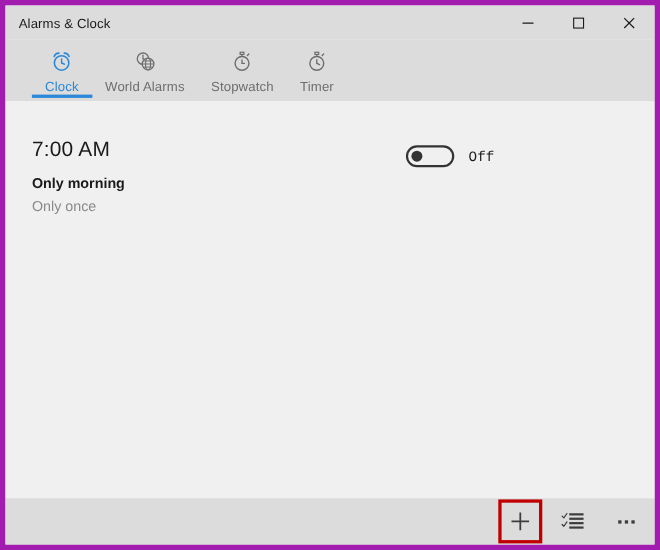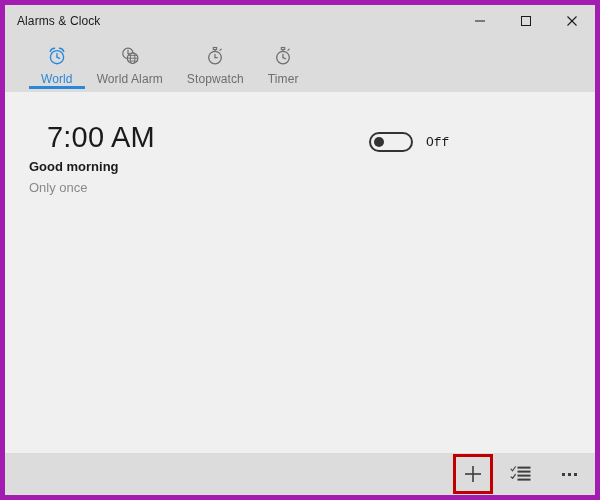--- a/index.html
+++ b/index.html
@@ -121,26 +121,25 @@
     height: 86px;
     display: flex;
     align-items: flex-start;
   }
   .alarm-info {
     padding-left: 24px;
     display: flex;
     flex-direction: column;
   }
   .alarm-time {
-    font-size: 29px;
+    font-size: 19px;
     font-weight: 300;
     color: #1a1a1a;
     line-height: 34px;
     letter-spacing: 0.2px;
-    margin-left: 18px;
   }
   .alarm-name {
     font-size: 13px;
     font-weight: bold;
     color: #1a1a1a;
     line-height: 20px;
     margin-top: 3px;
   }
   .alarm-repeat {
     font-size: 13px;
@@ -252,38 +251,38 @@
     <div class="tab active">
       <div class="tab-icon">
         <svg width="22" height="22" viewBox="0 0 22 22">
           <circle cx="11" cy="12.2" r="6.6" fill="none" stroke="#2b88d8" stroke-width="1.4"></circle>
           <path d="M4.2 6.4 A4.6 4.6 0 0 1 8.6 3.3" fill="none" stroke="#2b88d8" stroke-width="1.4" stroke-linecap="round"></path>
           <path d="M17.8 6.4 A4.6 4.6 0 0 0 13.4 3.3" fill="none" stroke="#2b88d8" stroke-width="1.4" stroke-linecap="round"></path>
           <line x1="11" y1="12.2" x2="11" y2="8.6" stroke="#2b88d8" stroke-width="1.3" stroke-linecap="round"></line>
           <line x1="11" y1="12.2" x2="13.6" y2="13.4" stroke="#2b88d8" stroke-width="1.3" stroke-linecap="round"></line>
         </svg>
       </div>
-      <div class="tab-label">World</div>
+      <div class="tab-label">Clock</div>
       <div class="tab-underline"></div>
     </div>
 
     <div class="tab">
       <div class="tab-icon">
         <svg width="22" height="22" viewBox="0 0 22 22">
           <circle cx="9" cy="8.4" r="5.2" fill="none" stroke="#6e6e6e" stroke-width="1.2"></circle>
           <line x1="9" y1="8.4" x2="9" y2="5.2" stroke="#6e6e6e" stroke-width="1.1" stroke-linecap="round"></line>
           <line x1="9" y1="8.4" x2="11.2" y2="9.4" stroke="#6e6e6e" stroke-width="1.1" stroke-linecap="round"></line>
           <circle cx="13.6" cy="13.2" r="5.3" fill="#dcdcdc" stroke="#6e6e6e" stroke-width="1.2"></circle>
           <ellipse cx="13.6" cy="13.2" rx="2.3" ry="5.3" fill="none" stroke="#6e6e6e" stroke-width="1"></ellipse>
           <line x1="8.3" y1="13.2" x2="18.9" y2="13.2" stroke="#6e6e6e" stroke-width="1"></line>
           <line x1="9.2" y1="10.4" x2="18" y2="10.4" stroke="#6e6e6e" stroke-width="0.9"></line>
           <line x1="9.2" y1="16" x2="18" y2="16" stroke="#6e6e6e" stroke-width="0.9"></line>
         </svg>
       </div>
-      <div class="tab-label">World Alarm</div>
+      <div class="tab-label">World Alarms</div>
 
     </div>
 
     <div class="tab">
       <div class="tab-icon">
         <svg width="22" height="22" viewBox="0 0 22 22">
           <circle cx="11" cy="12.6" r="6.3" fill="none" stroke="#6e6e6e" stroke-width="1.3"></circle>
           <rect x="9.3" y="2.5" width="3.4" height="2" fill="none" stroke="#6e6e6e" stroke-width="1.1"></rect>
           <line x1="11" y1="4.5" x2="11" y2="6.3" stroke="#6e6e6e" stroke-width="1.2"></line>
           <line x1="15.9" y1="5.4" x2="17.2" y2="4.1" stroke="#6e6e6e" stroke-width="1.2" stroke-linecap="round"></line>
@@ -310,21 +309,21 @@
 
     </div>
 
   </div>
 
   <div class="content">
 
     <div class="alarm-row">
       <div class="alarm-info">
         <div class="alarm-time">7:00 AM</div>
-        <div class="alarm-name">Good morning</div>
+        <div class="alarm-name">Only morning</div>
         <div class="alarm-repeat">Only once</div>
       </div>
 
       <div class="alarm-toggle-wrap">
         <div class="toggle">
           <div class="knob"></div>
         </div>
         <div class="toggle-label">Off</div>
       </div>
     </div>

